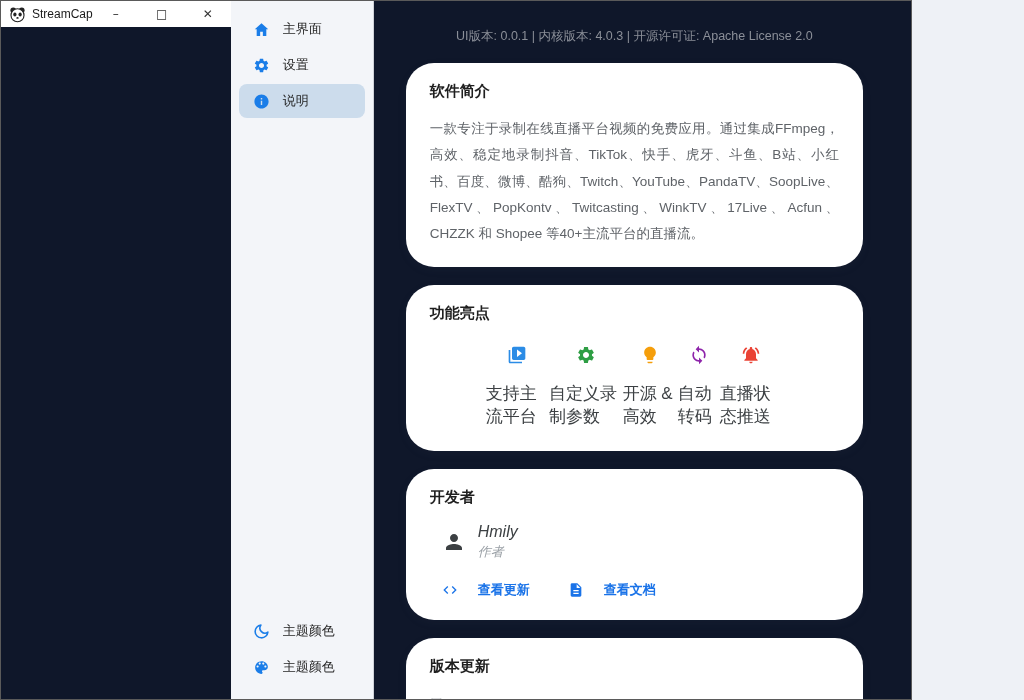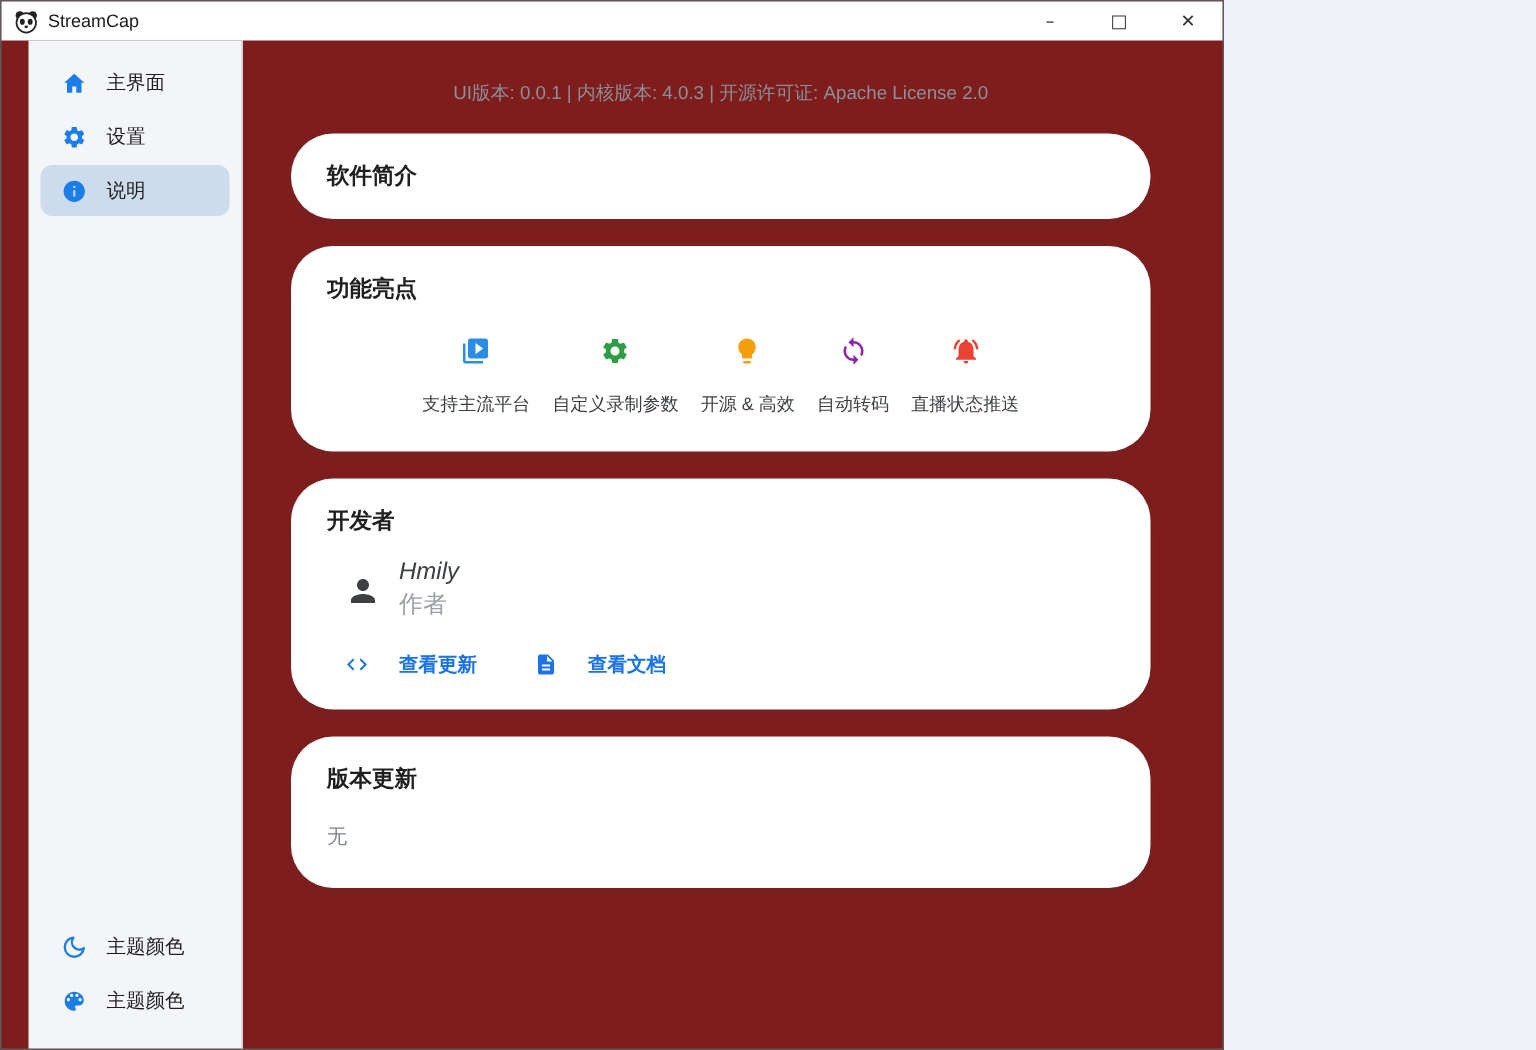--- a/index.html
+++ b/index.html
@@ -4,41 +4,41 @@
 <style>
   * { margin: 0; padding: 0; box-sizing: border-box; }
   html, body { width: 1024px; height: 700px; }
   body {
     font-family: "Liberation Sans", "DejaVu Sans", sans-serif;
     background: #eef1f6;
     color: #202124;
     overflow: hidden;
   }
   .window {
-    width: 816px; height: 700px;
+    width: 912px; height: 700px;
     border: 1px solid #5a5a5a;
-    display: flex; flex-direction: column;
-    background: #7f1d1d;
+    display: flex; flex-direction: row;
+    background: #0f172a;
   }
   
   .titlebar {
     height: 26px; background: #ffffff;
     display: flex; align-items: center;
     flex: 0 0 auto;
   }
   .titlebar .app-icon { width: 17px; height: 17px; margin: 0 6px 0 8px; display: inline-flex; }
   .titlebar .app-title { font-size: 12px; color: #1b1b1b; }
   .titlebar .tb-spacer { flex: 1; }
   .tb-btn {
     width: 46px; height: 26px; border: none; background: transparent;
     font-size: 12px; color: #333; display: flex; align-items: center; justify-content: center;
     font-family: "DejaVu Sans", sans-serif; cursor: default;
   }
   
-  .content-row { flex: 1; display: flex; min-height: 0; margin-left: 18px; }
+  .content-row { flex: 1; display: flex; min-height: 0; }
   .sidebar {
     width: 143px; flex: 0 0 143px;
     background: #f3f5f9;
     border-right: 1px solid #cfd2d8;
     display: flex; flex-direction: column;
     padding: 10px 0 14px 0;
   }
   .side-item {
     height: 34px; margin: 1px 8px; border-radius: 8px;
     display: flex; align-items: center; gap: 13px;
@@ -73,26 +73,26 @@
   }
   
   .features-row {
     display: flex; justify-content: space-around;
     padding: 0 56px; margin-top: 22px; margin-bottom: 4px;
   }
   .feature {
     display: flex; flex-direction: column; align-items: center;
   }
   .feature .f-icon { width: 20px; height: 20px; }
-  .feature .f-label { margin-top: 17px; font-size: 12px; color: #3c4043; }
+  .feature .f-label { margin-top: 17px; font-size: 17px; color: #3c4043; }
   
   .dev-row { display: flex; align-items: center; gap: 12px; margin: 16px 0 0 12px; }
   .dev-avatar { width: 24px; height: 24px; color: #3c4043; }
   .dev-name { font-size: 16px; color: #3c4043; font-style: italic; }
-  .dev-role { font-size: 16px; color: #9aa0a6; margin-top: 2px; }
+  .dev-role { font-size: 13px; color: #9aa0a6; margin-top: 2px; font-style: italic; }
   .links-row { display: flex; gap: 38px; margin: 20px 0 2px 12px; }
   .link {
     display: flex; align-items: center; gap: 20px;
     color: #1a73e8; font-size: 13px; font-weight: 700; cursor: pointer;
     text-decoration: none;
   }
   .link .l-icon { width: 16px; height: 16px; }
   
   .updates-body { margin-top: 20px; margin-bottom: 6px; font-size: 13.5px; color: #80868b; }
 </style>
@@ -165,20 +165,21 @@
         </span>
         <span>主题颜色</span>
       </div>
     </nav>
 
     <main class="main">
       <div class="version-line">UI版本: 0.0.1 | 内核版本: 4.0.3 | 开源许可证: Apache License 2.0</div>
 
       <section class="card">
         <div class="card-title">软件简介</div>
+        <p class="intro-body">一款专注于录制在线直播平台视频的免费应用。通过集成FFmpeg，高效、稳定地录制抖音、TikTok、快手、虎牙、斗鱼、B站、小红书、百度、微博、酷狗、Twitch、YouTube、PandaTV、SoopLive、FlexTV、PopKontv、Twitcasting、WinkTV、17Live、Acfun、CHZZK 和 Shopee 等40+主流平台的直播流。</p>
       </section>
 
       <section class="card">
         <div class="card-title">功能亮点</div>
         <div class="features-row">
           <div class="feature">
             <span class="f-icon" style="color: rgb(43, 140, 230);">
               <svg viewBox="0 0 24 24" fill="currentColor">
                   <path d="M4 6H2v14c0 1.1.9 2 2 2h14v-2H4V6zm16-4H8c-1.1 0-2 .9-2 2v12c0 1.1.9 2 2 2h12c1.1 0 2-.9 2-2V4c0-1.1-.9-2-2-2zm-8 12.5v-9l6 4.5-6 4.5z"></path>
                 </svg>

